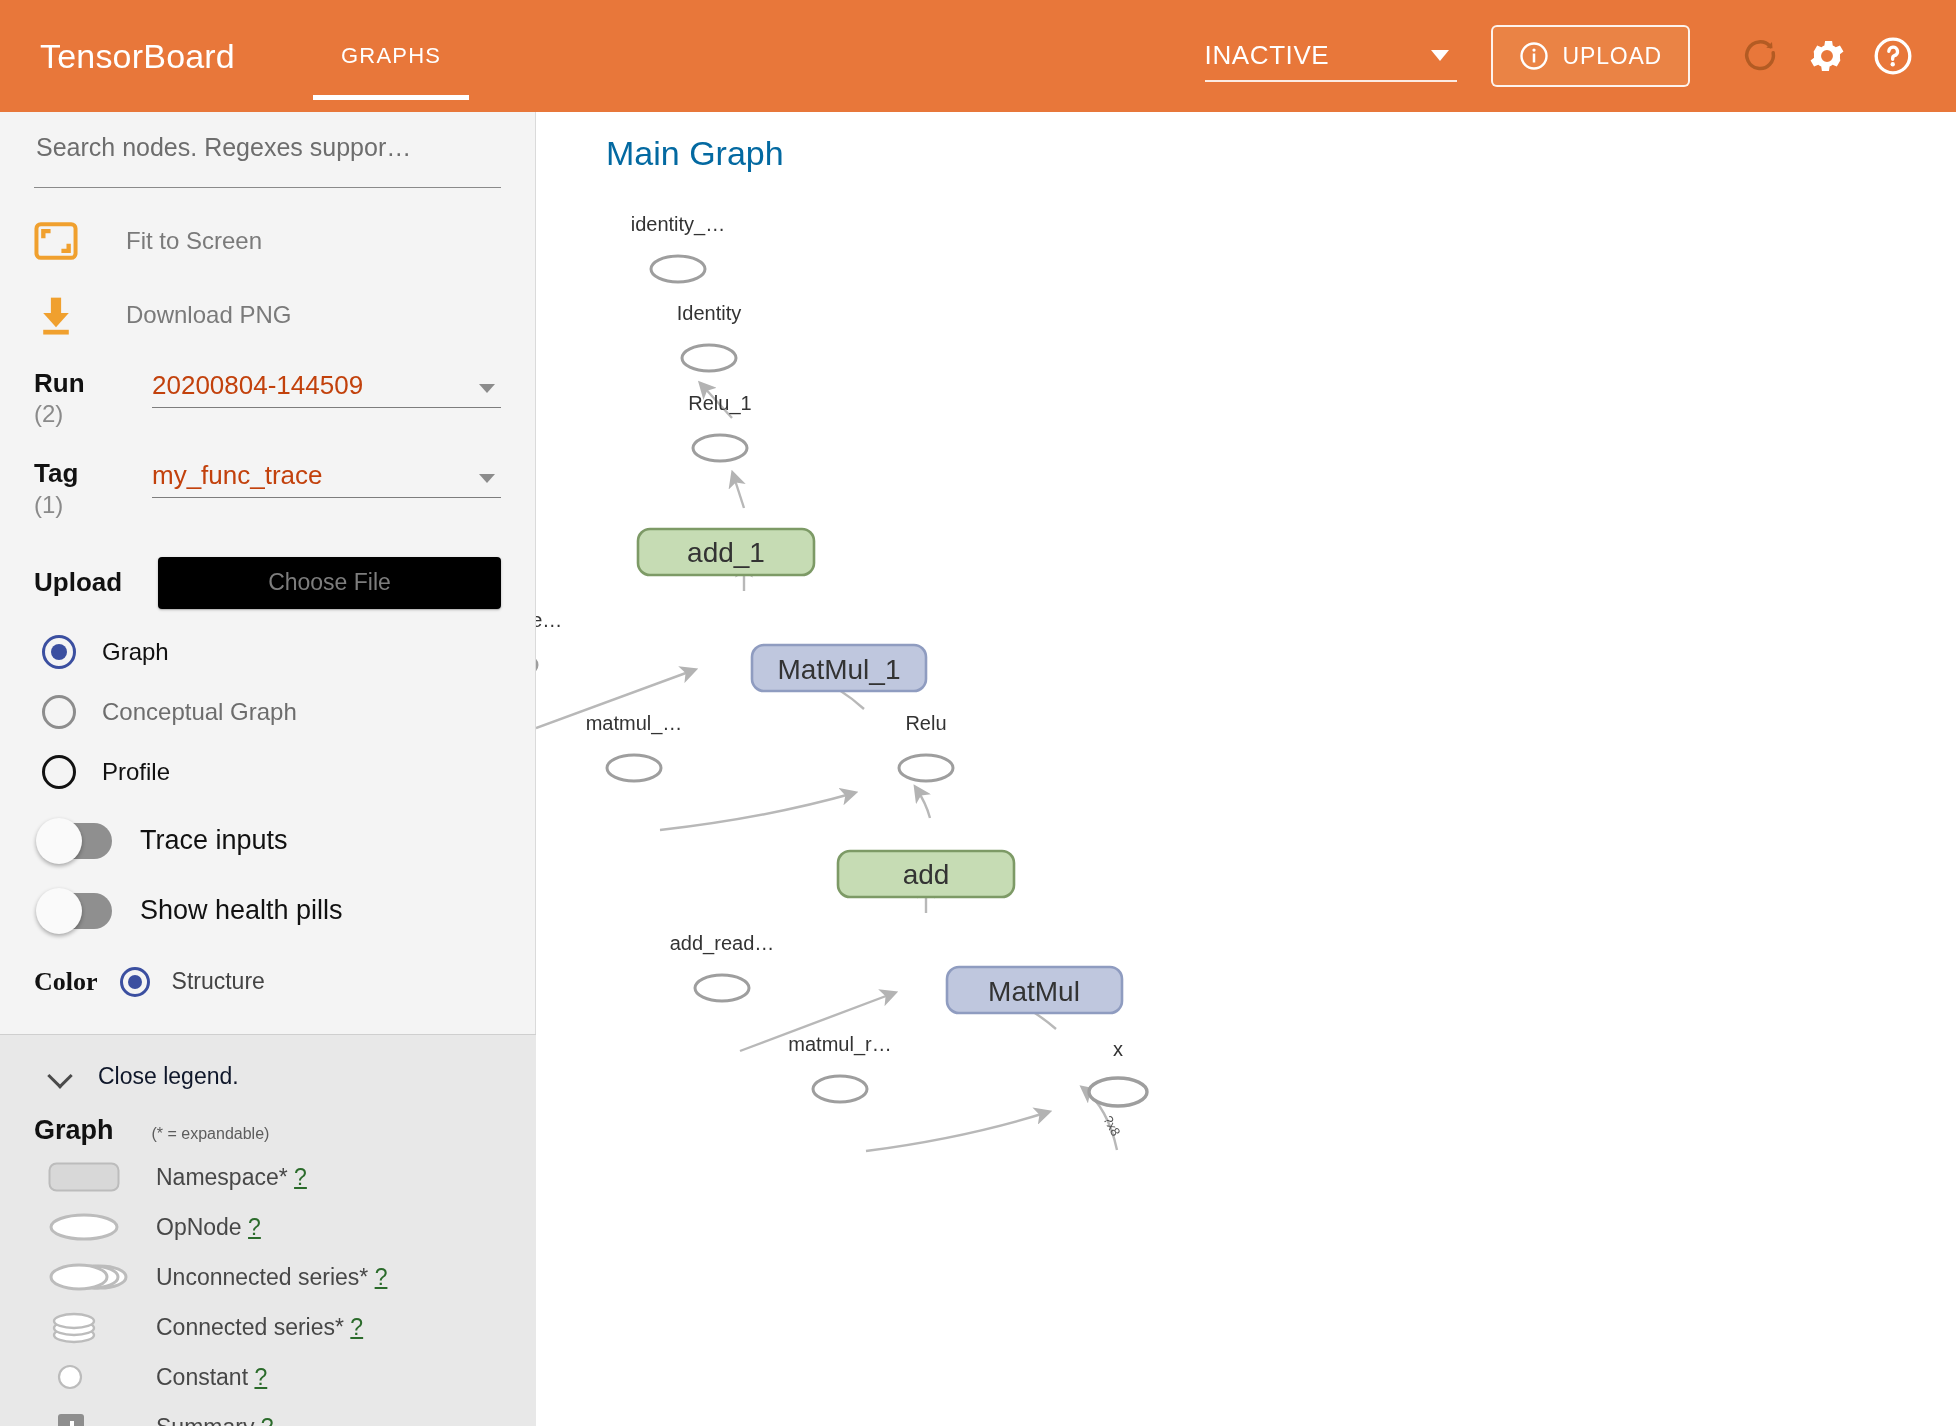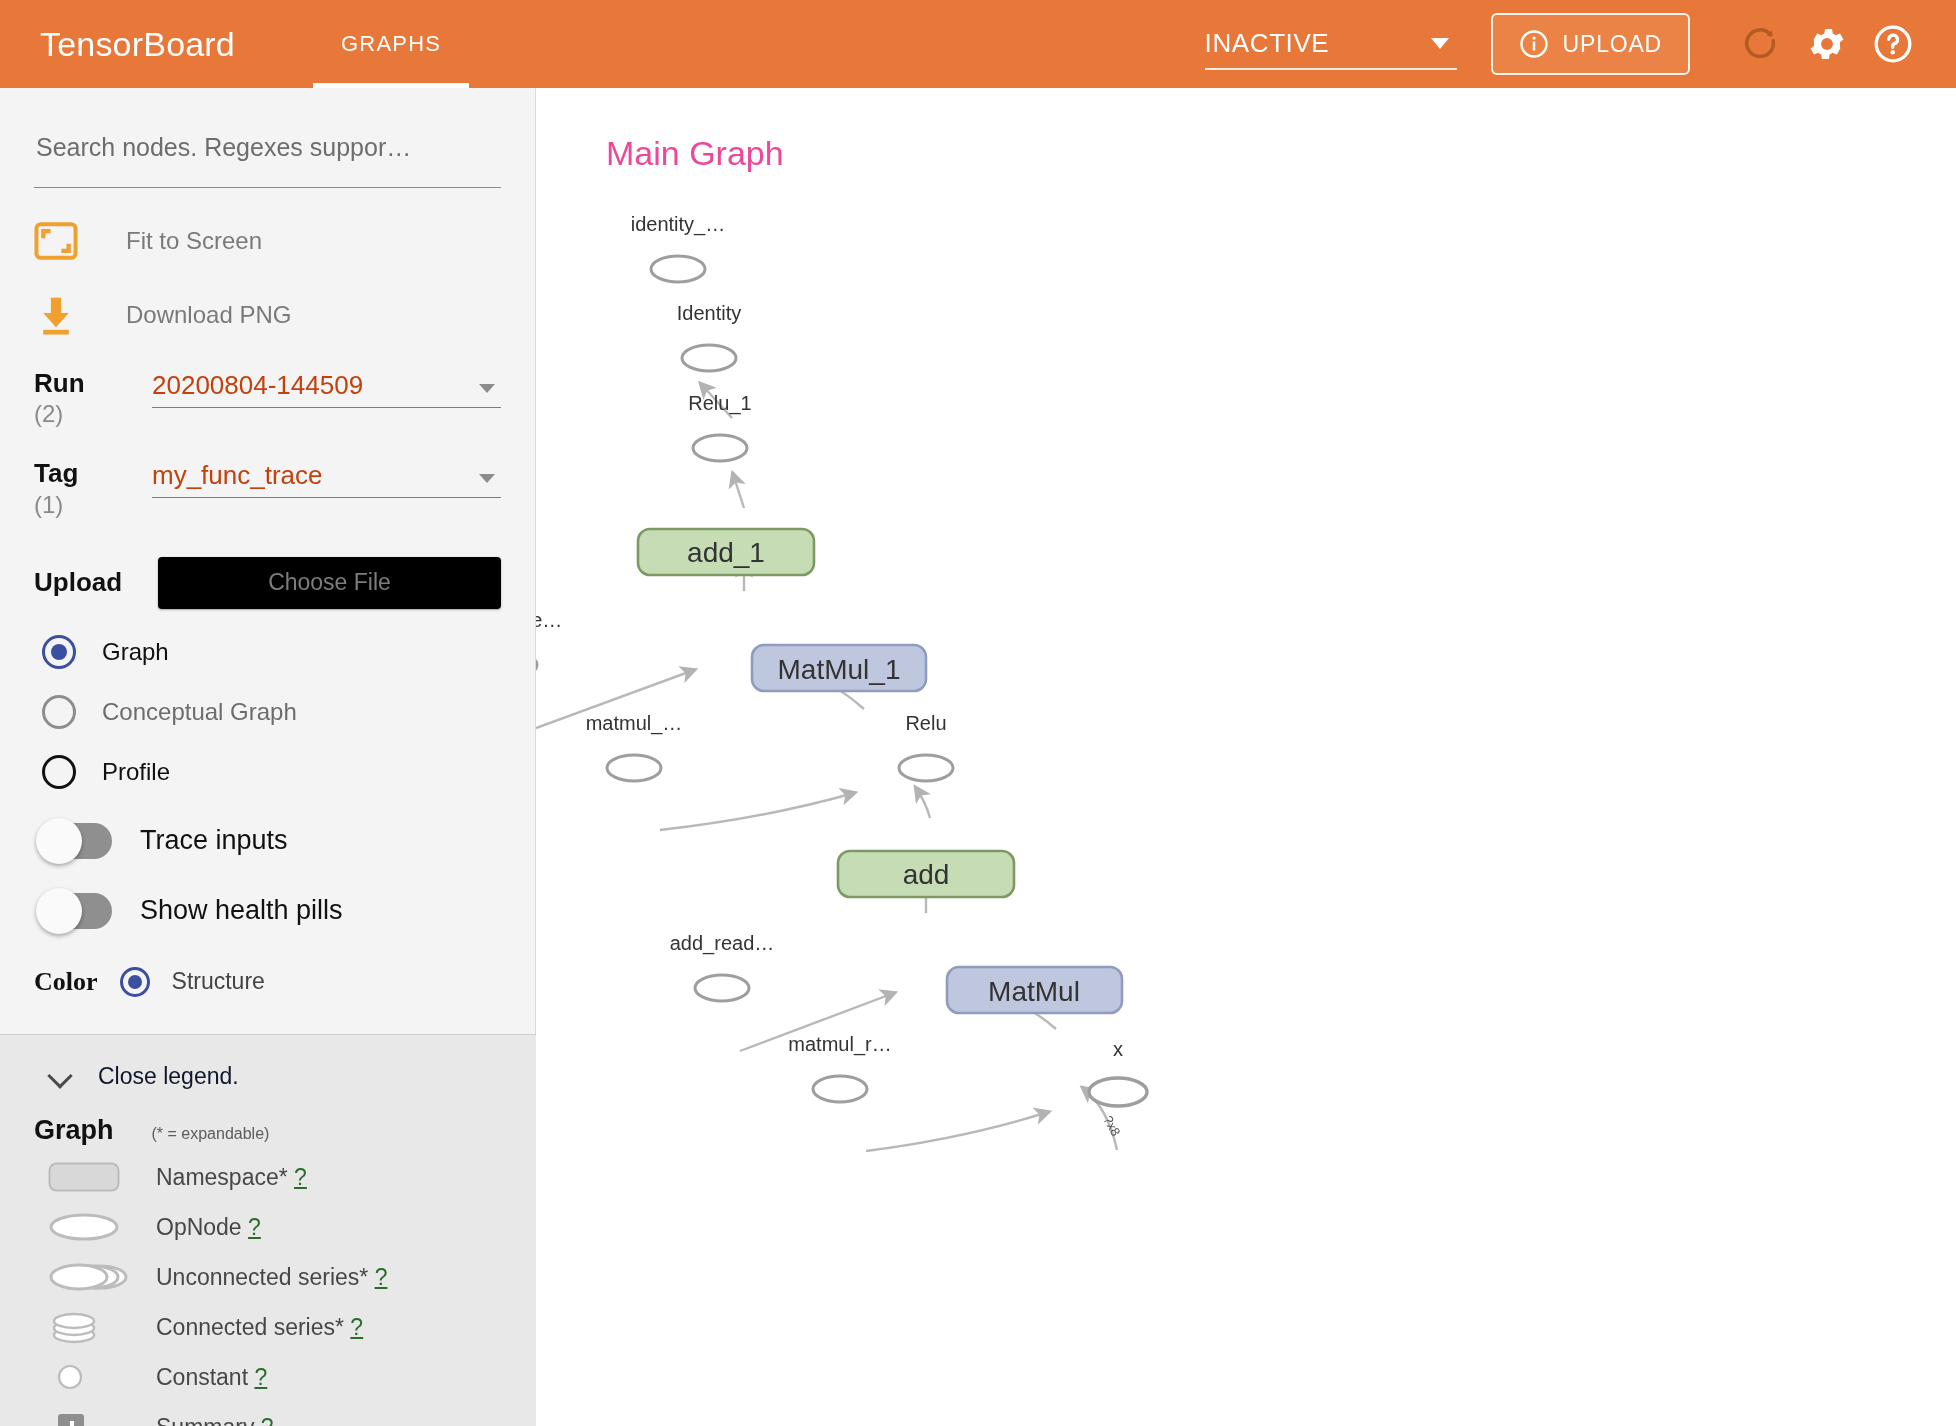--- a/index.html
+++ b/index.html
@@ -7,21 +7,21 @@
     margin: 0; padding: 0;
     width: 1956px; height: 1426px;
     overflow: hidden;
     background: #ffffff;
     font-family: "Liberation Sans", sans-serif;
   }
 
   
   .appbar {
     position: absolute; top: 0; left: 0;
-    width: 1956px; height: 88px;
+    width: 1956px; height: 112px;
     background: #e8773a;
     display: flex; align-items: center;
     color: #fff;
     z-index: 20;
   }
   .brand {
     font-size: 34px; font-weight: 400; letter-spacing: .2px;
     margin-left: 40px; color: #fff; line-height: 1;
   }
   .tabs { display: flex; align-items: stretch; height: 88px; margin-left: 78px; }
@@ -203,21 +203,21 @@
 
   
   .canvas {
     position: absolute; top: 88px; left: 536px;
     width: 1420px; height: 1338px;
     background: #ffffff;
     overflow: hidden;
   }
   .graph-title {
     position: absolute; left: 70px; top: 46px;
-    font-size: 34px; color: #ec4899; text-align: right;
+    font-size: 34px; color: #0369a1; text-align: right;
   }
   .gsvg { position: absolute; inset: 0; width: 100%; height: 100%; }
 
   .node-label { font-family: "Liberation Sans", sans-serif; fill: #333; }
 </style>
 </head>
 <body>
 
 <div class="appbar">
   <div class="brand">TensorBoard</div>

